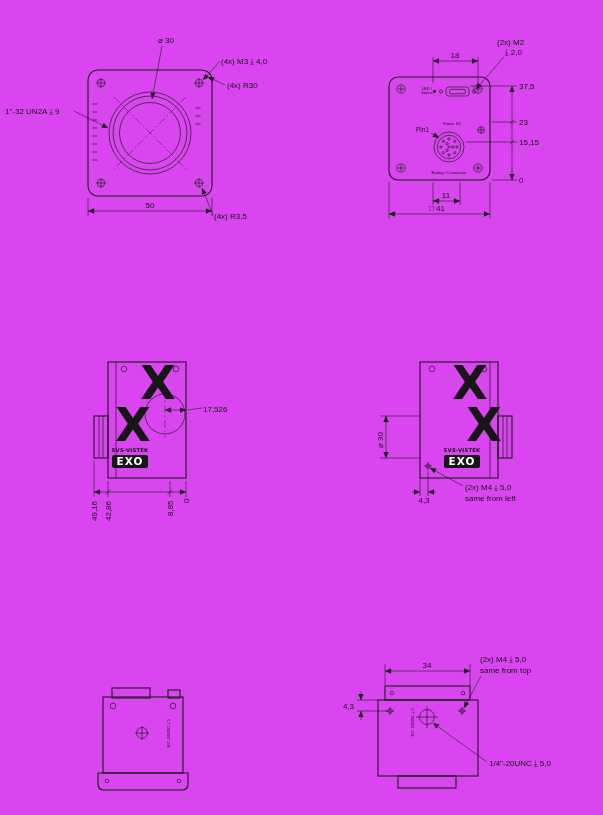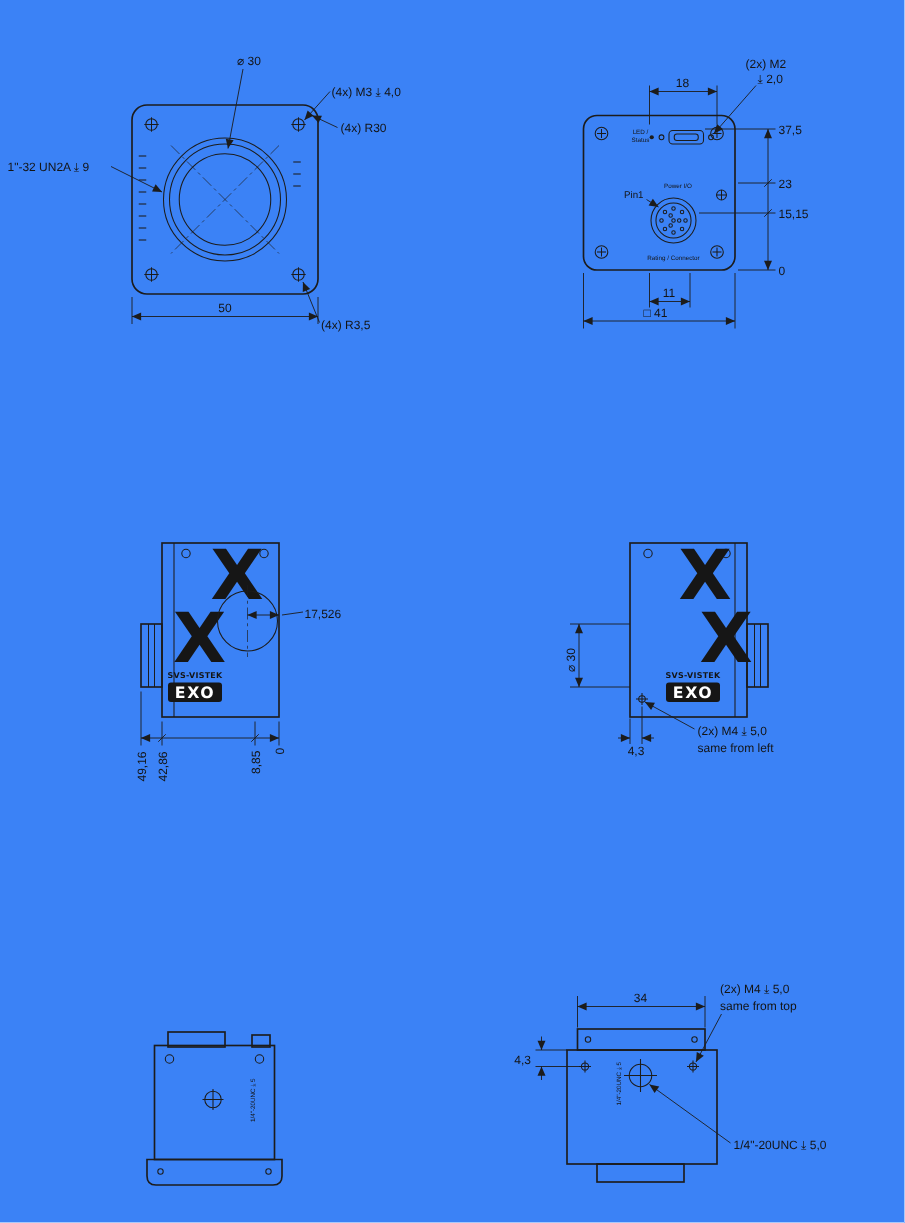--- a/index.html
+++ b/index.html
@@ -1,16 +1,16 @@
 <!DOCTYPE html>
 <html><head>
 <meta charset="utf-8">
 <style>
   html,body{margin:0;padding:0;background:#ffffff;}
-  .page{position:relative;width:603px;height:815px;background:#3b82f6;overflow:hidden;
+  .page{position:relative;width:603px;height:815px;background:#d946ef;overflow:hidden;
         font-family:"Liberation Sans",sans-serif;}
   svg{position:absolute;left:0;top:0;display:block;}
   .o{fill:none;stroke:#1c1c1c;stroke-width:1.1;}
   .l{fill:none;stroke:#1c1c1c;stroke-width:.7;}
   .d{fill:none;stroke:#1c1c1c;stroke-width:.6;}
   .cl{fill:none;stroke:#1c1c1c;stroke-width:.45;stroke-dasharray:8 2.5 2 2.5;}
   text{fill:#141414;font-family:"Liberation Sans",sans-serif;font-size:8px;}
   .ts{font-size:6.5px;}
   .tt{font-size:4.2px;}
   .logoX{font-family:"DejaVu Sans",sans-serif;font-weight:bold;font-size:46px;fill:#161616;}

